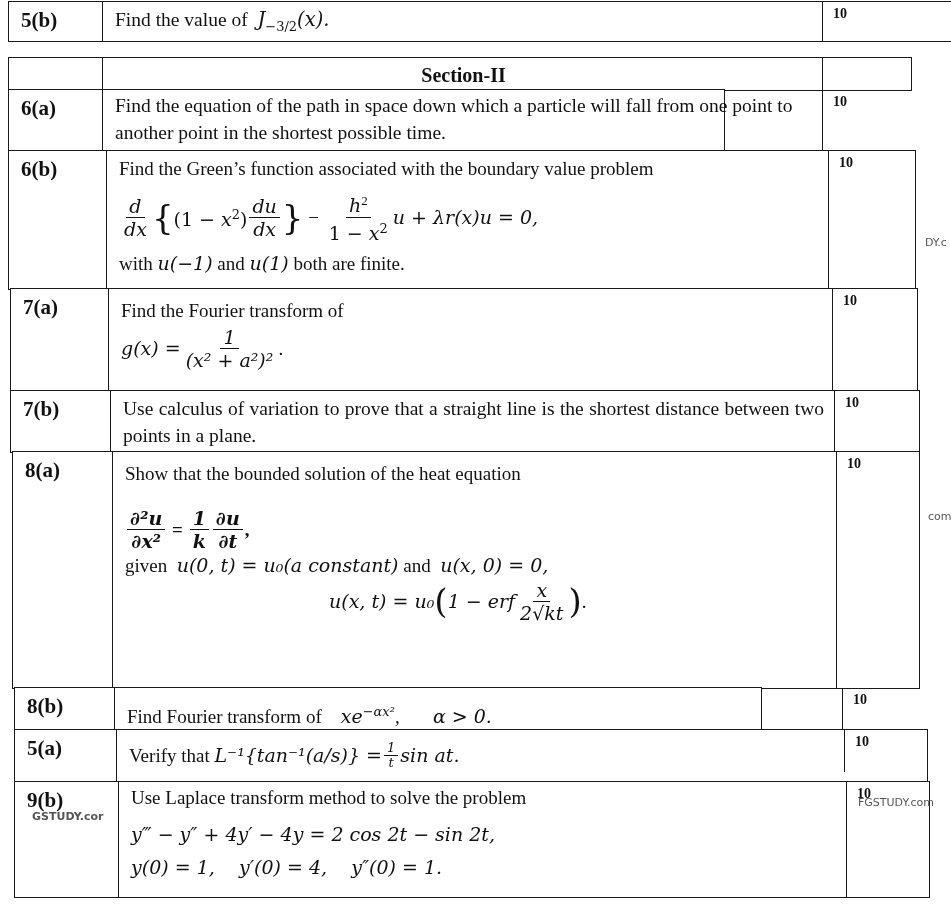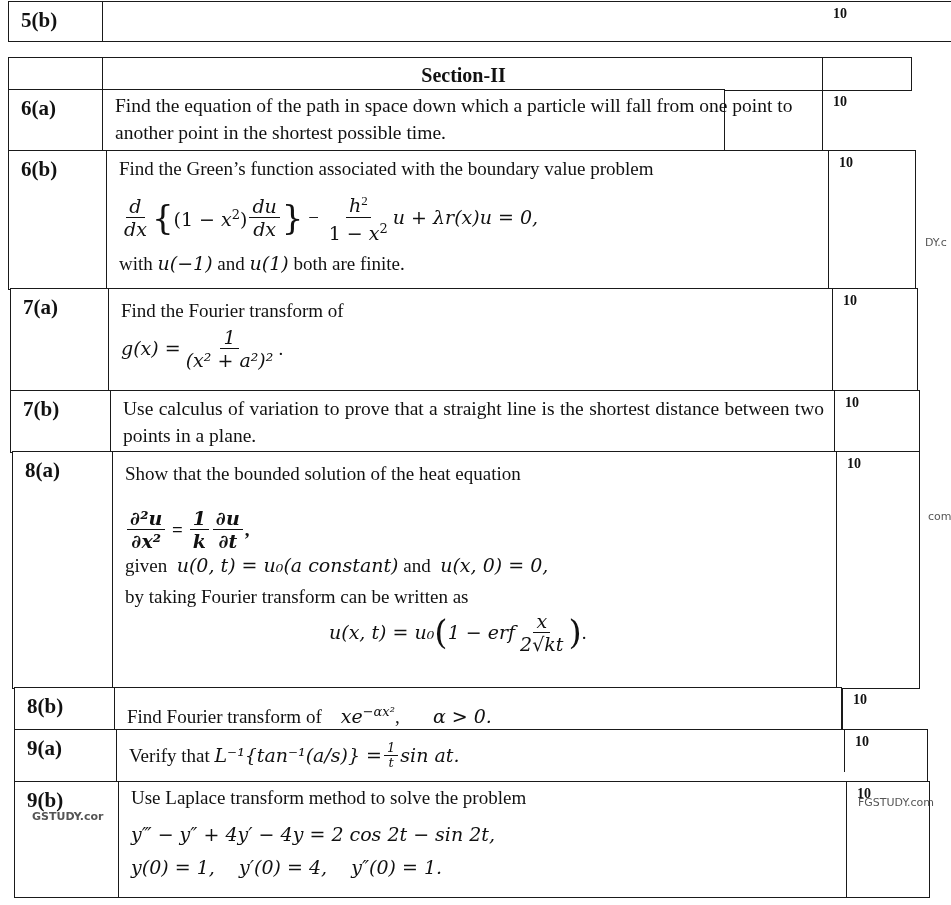--- a/index.html
+++ b/index.html
@@ -25,20 +25,24 @@
 <body>
 
 <div class="wm" style="left:28px;top:10px;color:#777;">FGSTUDY.com</div>
 <div class="wm" style="left:860px;top:0px;color:#777;">FGSTUDY.com</div>
 <div class="wm" style="left:925px;top:236px;">DY.c</div>
 <div class="wm" style="left:26px;top:525px;">FGSTUDY.cc</div>
 <div class="wm" style="left:928px;top:510px;">com</div>
 
 <div class="row" style="left:8px;top:1px;width:944px;height:41px;">
   <div class="cell qno" style="width:94px;">5(b)</div>
+  <div class="cell body" style="left:94px;width:720px;">
+    <span>Find the value of</span>&nbsp;
+    <span class="m">J</span><sub class="mr">−3/2</sub><span class="m">(x).</span>
+  </div>
   <div class="cell marks" style="left:814px;right:0;">10</div>
 </div>
 
 <div class="row" style="left:8px;top:57px;width:904px;height:34px;">
   <div class="cell qno" style="width:94px;"></div>
   <div class="cell body section" style="left:94px;width:720px;padding-top:4px;">Section-II</div>
   <div class="cell marks" style="left:814px;right:0;"></div>
 </div>
 
 <div class="row" style="left:8px;top:89px;width:717px;height:63px;padding-left:18px;">
@@ -120,48 +124,47 @@
           <span class="den">∂t</span>
         </span>
         <span>,</span>
     </div>
     <div>
       <span>given</span>&nbsp;
       <span class="m">u(0, t) = u₀(a constant)</span>
       <span>and</span>&nbsp;
       <span class="m">u(x, 0) = 0,</span>
     </div>
-    <div style="margin-top:4px;">by taking Fourier transform can be written as</div>
     <div style="display:flex;align-items:center;margin-left:204px;margin-top:0px;">
       <span class="m">u(x, t) = u₀</span>
       <span class="big">(</span>
         <span class="m">1 − erf</span>
       <span class="frac m">
           <span class="num">x</span>
           <span class="den">2√kt</span>
         </span>
       <span class="big">)</span>
         <span>.</span>
     </div>
   </div>
   <div class="cell marks" style="left:824px;right:0;">10</div>
 </div>
 
-<div class="row" style="left:14px;top:687px;width:828px;height:44px;">
+<div class="row" style="left:14px;top:687px;width:748px;height:44px;">
   <div class="cell qno" style="width:100px;">8(b)</div>
   <div class="cell body" style="left:100px;width:728px;font-size:19px;padding-top:10px;">
     <span>Find Fourier transform of</span>&nbsp;&nbsp;&nbsp;
     <span class="m">xe</span><sup class="m">−αx²</sup><span>,</span>&nbsp;&nbsp;&nbsp;&nbsp;&nbsp;&nbsp;
     <span class="m">α &gt; 0.</span>
   </div>
   <div class="cell marks" style="left:828px;right:0;">10</div>
 </div>
 
 <div class="row" style="left:14px;top:729px;width:914px;height:54px;">
-  <div class="cell qno" style="width:102px;">9(a)</div>
+  <div class="cell qno" style="width:102px;">5(a)</div>
   <div class="cell body" style="left:102px;width:728px;font-size:19px;padding-top:8px;display:flex;align-items:center;height:42px;">
     <span>Verify that</span>&nbsp;
     <span class="m">L⁻¹{tan⁻¹(a/s)} =</span>
     <span class="frac m" style="font-size:13px;">
         <span class="num" style="line-height:14px;">1</span>
         <span class="den" style="line-height:14px;">t</span>
       </span>
     <span class="m">sin at.</span>
   </div>
   <div class="cell marks" style="left:830px;right:0;">10</div>

